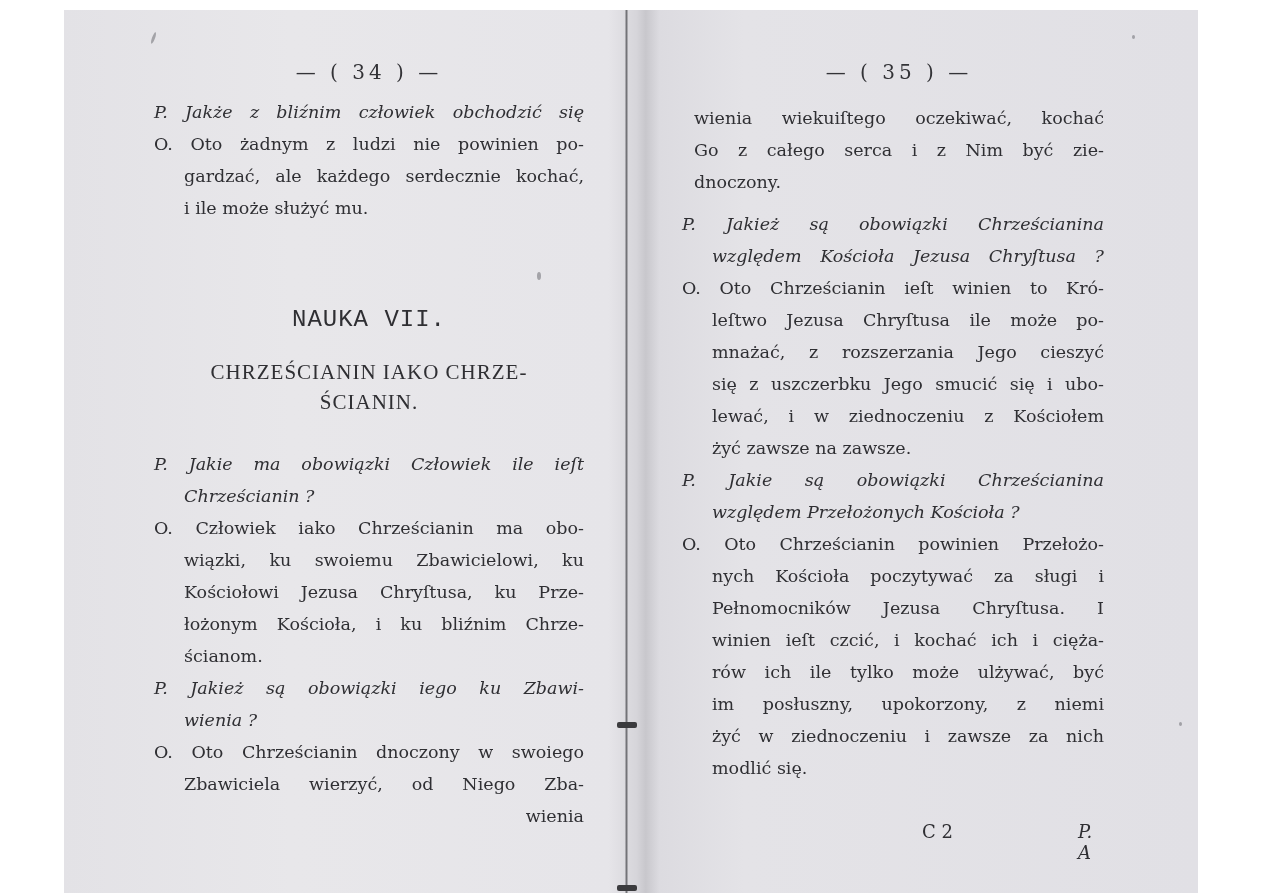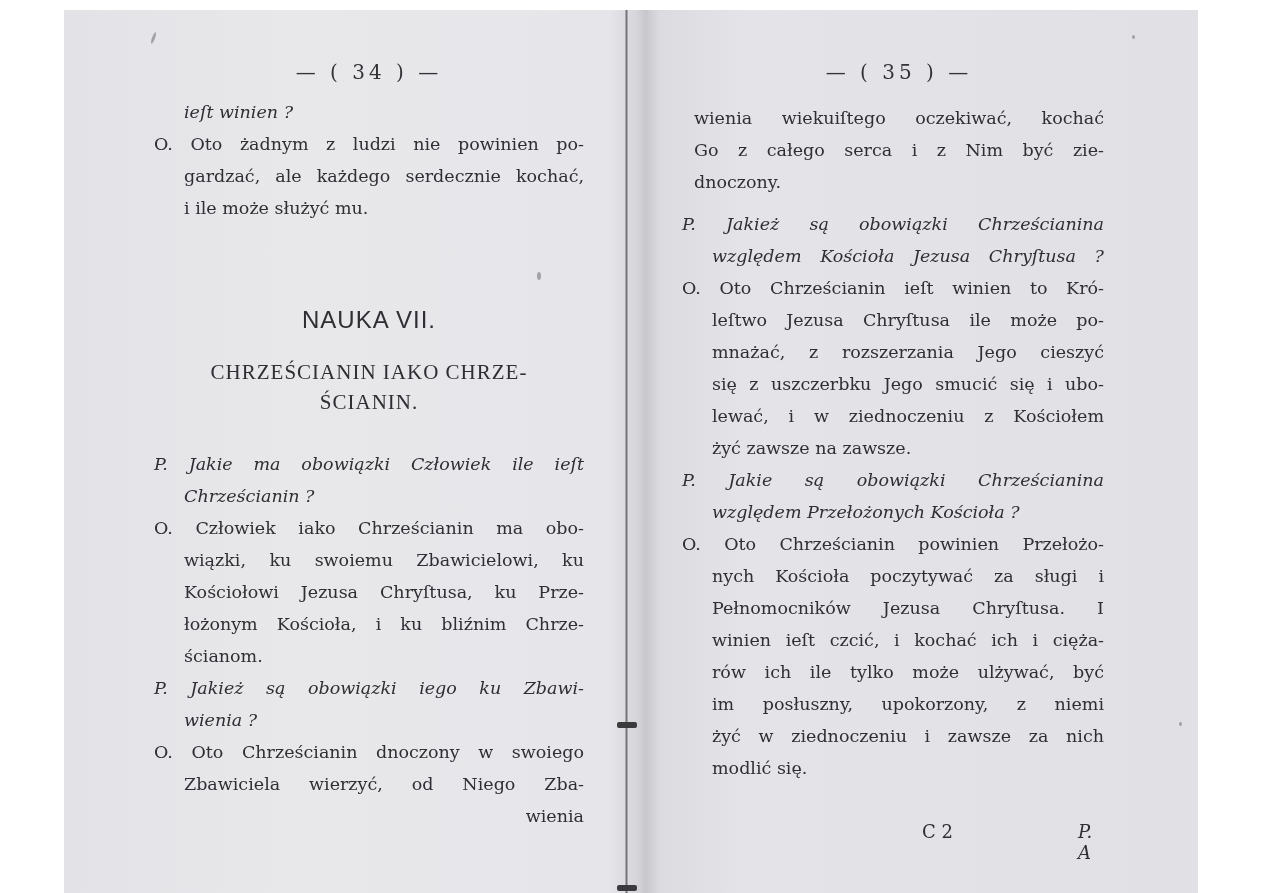--- a/index.html
+++ b/index.html
@@ -65,21 +65,21 @@
     .line.last { text-align-last: left; }
     .line.indent { padding-left: 30px; }
     .line.right { text-align: right; text-align-last: right; }
     .q { font-style: italic; font-family: "DejaVu Serif", "Liberation Serif", serif; }
     .heading {
       position: absolute;
       left: 0;
       width: 100%;
       text-align: center;
     }
-    .heading.main { font-size: 24px; letter-spacing: 1px; font-family: Liberation Sans, sans-serif; }
+    .heading.main { font-size: 24px; letter-spacing: 1px; font-family: Liberation Mono, monospace; }
     .heading.sub { font-size: 21px; letter-spacing: 1px; font-family: "Liberation Serif", "DejaVu Serif", serif; line-height: 30px; }
     .footer {
       position: absolute;
       top: 811px;
       font-size: 18px;
     }
     .speck {
       position: absolute;
       background: #6d6d72;
       border-radius: 50%;
@@ -97,21 +97,21 @@
 
   <div class="speck" style="left:88px;top:22px;width:3px;height:12px;transform:rotate(20deg);"></div>
   <div class="speck" style="left:473px;top:262px;width:4px;height:8px;"></div>
   <div class="speck" style="left:1115px;top:712px;width:3px;height:4px;"></div>
   <div class="speck" style="left:1068px;top:25px;width:3px;height:4px;"></div>
 
   <div class="page page-left">
     <div class="page-number">— ( 34 ) —</div>
 
     <div class="block" style="top:86px">
-      <span class="line q indent last">ieſt winien ?</span>
+      <span class="line q">P. Jakże z bliźnim człowiek obchodzić się</span>
       <span class="line">O. Oto żadnym z ludzi nie powinien po-</span>
       <span class="line indent">gardzać, ale każdego serdecznie kochać,</span>
       <span class="line indent last">i ile może służyć mu.</span>
     </div>
 
     <div class="heading main" style="top:296px">NAUKA VII.</div>
     <div class="heading sub" style="top:347px">
       <div>CHRZEŚCIANIN IAKO CHRZE-</div>
       <div>ŚCIANIN.</div>
     </div>

